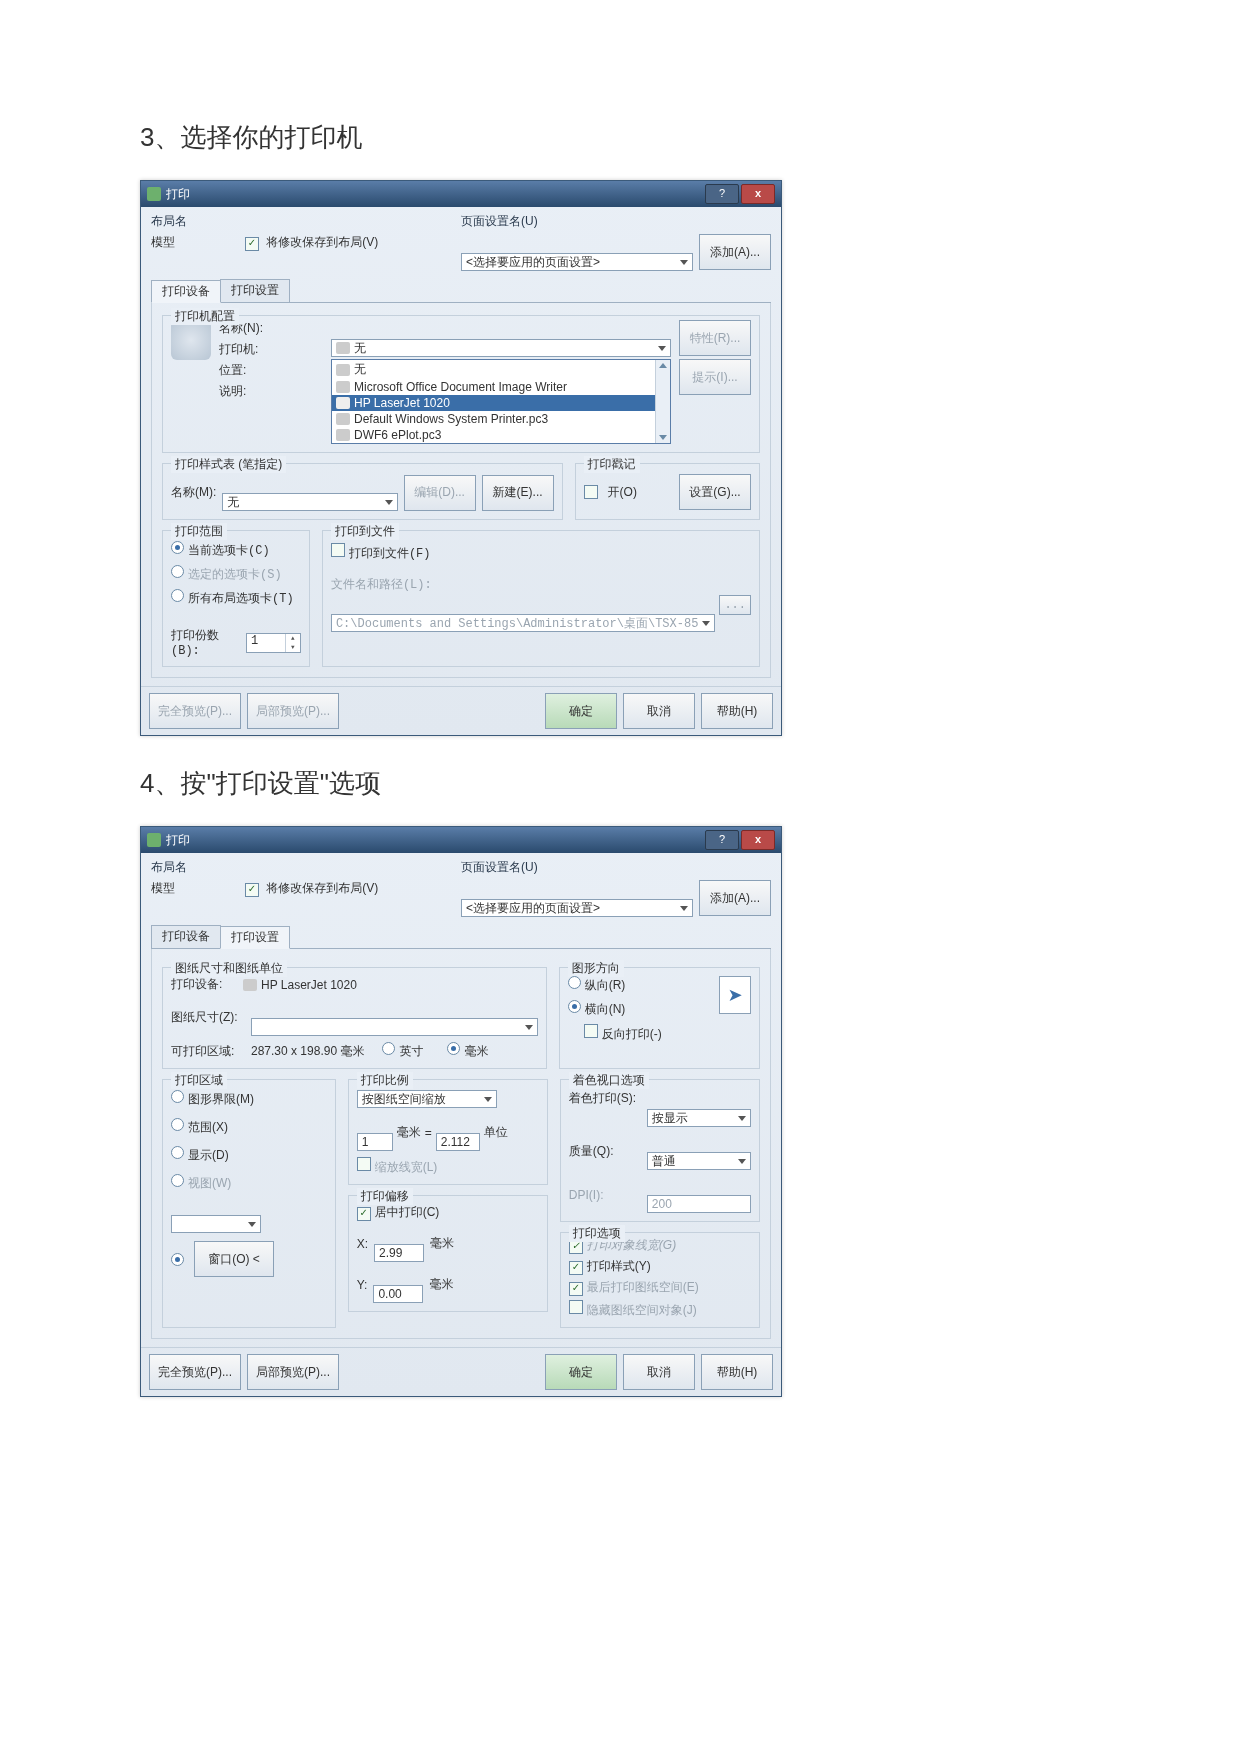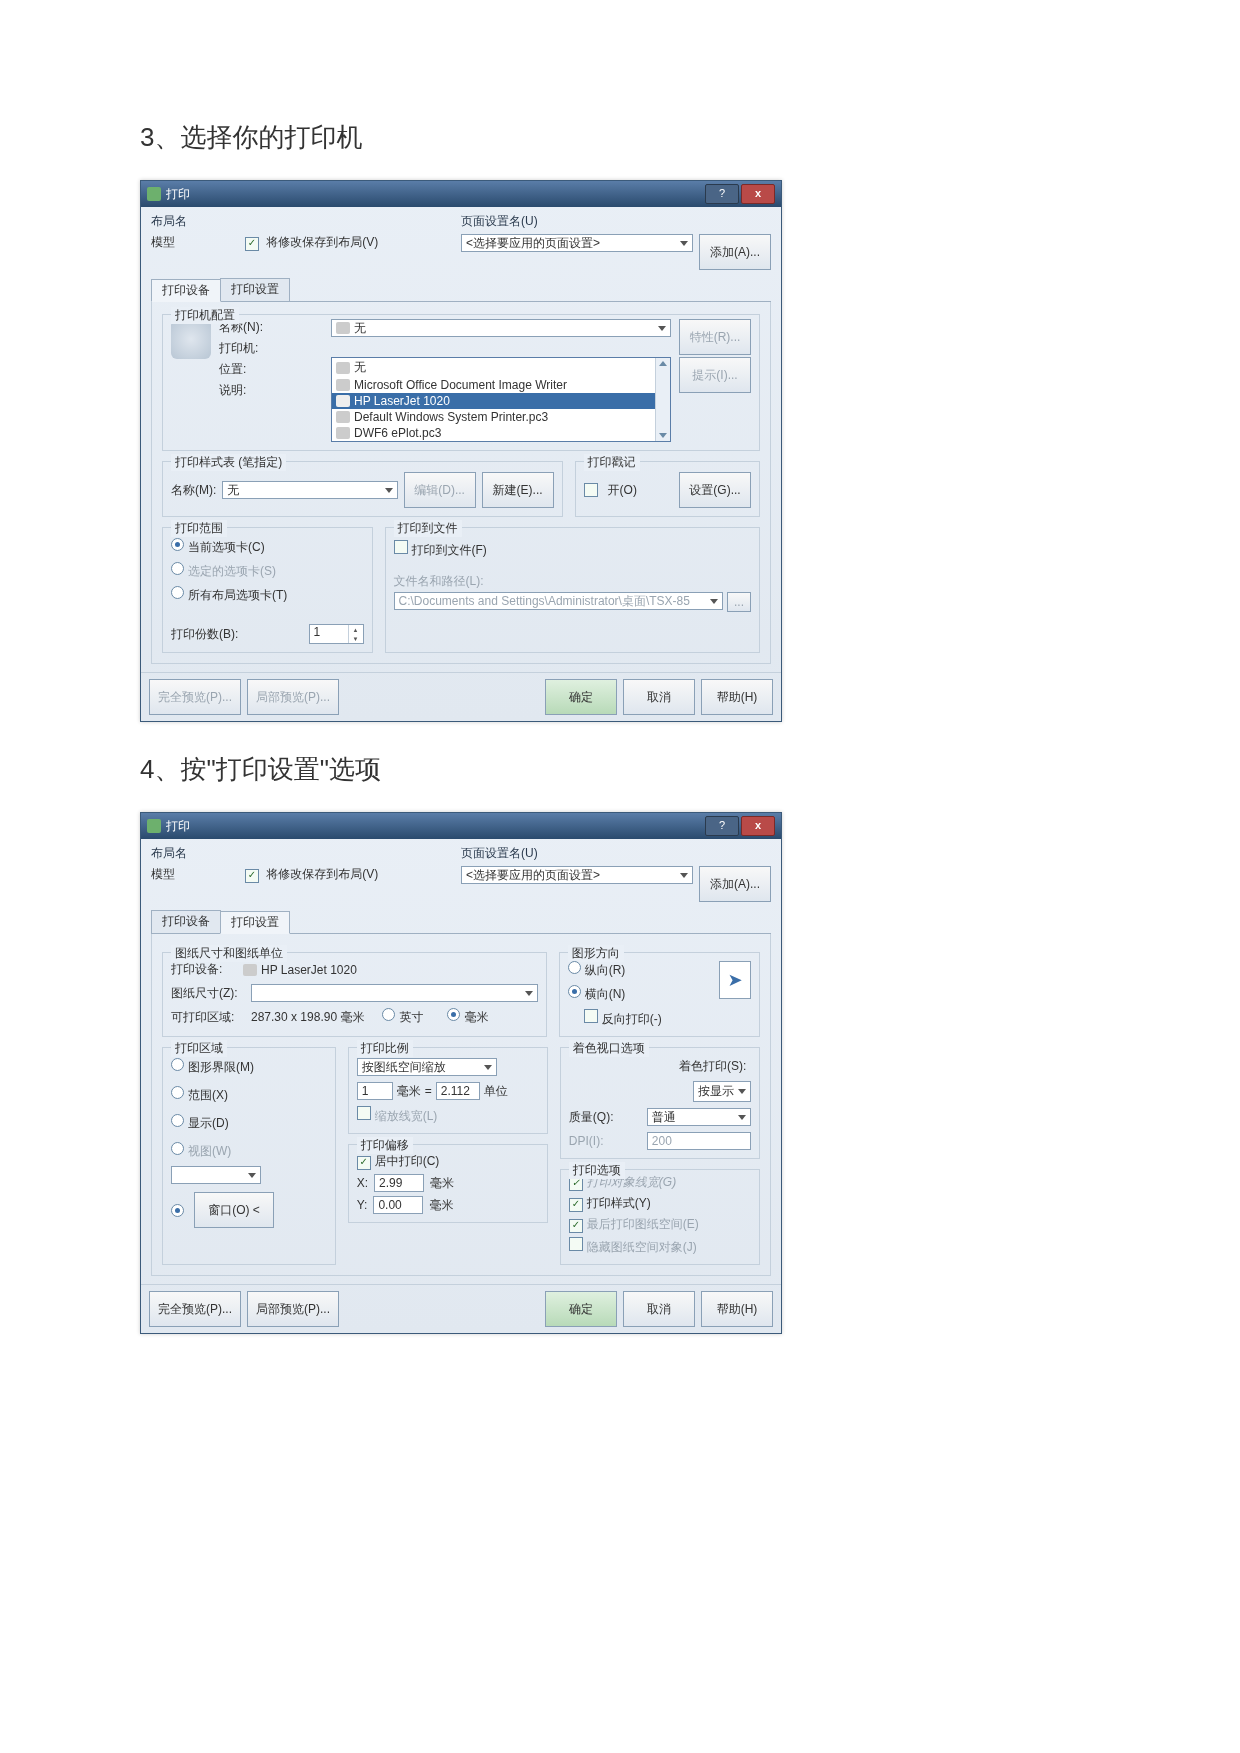--- a/index.html
+++ b/index.html
@@ -72,20 +72,21 @@
   }
   .chk.on::before { content: "✓"; }
   .select, .input {
     border: 1px solid #8aa0b6;
     background: #fff;
     padding: 1px 4px;
     height: 18px;
     display: inline-flex;
     align-items: center;
     box-sizing: border-box;
+    margin-top: 19px;
   }
   .select { justify-content: space-between; }
   .tri {
     width: 0; height: 0;
     border-left: 4px solid transparent;
     border-right: 4px solid transparent;
     border-top: 5px solid #555;
     margin-left: 4px;
   }
   .btn {
@@ -350,21 +351,21 @@
           <div class="fs" style="flex:0.7;">
             <div class="legend">打印戳记</div>
             <div style="display:flex;align-items:center;gap:6px;margin-top:6px;">
               <span class="chk"></span>
               <span>开(O)</span>
               <div class="btn" style="margin-left:auto;">设置(G)...</div>
             </div>
           </div>
         </div>
 
-        <div style="display:flex;gap:12px;">
+        <div style="display:flex;gap:12px;font-family:Liberation Mono, monospace;">
           <div class="fs" style="flex:0.7;">
             <div class="legend">打印范围</div>
             <div style="margin-top:6px;"><span class="radio on"></span><span>当前选项卡(C)</span></div>
             <div style="margin-top:6px;" class="dis-text"><span class="radio"></span><span>选定的选项卡(S)</span></div>
             <div style="margin-top:6px;"><span class="radio"></span><span>所有布局选项卡(T)</span></div>
             <div style="margin-top:20px;display:flex;align-items:center;gap:12px;">
               <span>打印份数(B):</span>
               <div class="spin" style="margin-left:auto;">
                 <span class="inp">1</span>
                 <div class="ctrl">
@@ -520,21 +521,21 @@
               <div style="display:flex;align-items:center;gap:6px;margin-top:4px;">
                 <span>Y:</span>
                 <span class="input" style="width:50px;">0.00</span>
                 <span>毫米</span>
               </div>
             </div>
           </div>
           <div style="flex:0.9;display:flex;flex-direction:column;">
             <div class="fs">
               <div class="legend">着色视口选项</div>
-              <div style="display:flex;align-items:flex-end;gap:6px;margin-top:6px;flex-direction:column;">
+              <div style="display:flex;align-items:flex-start;gap:6px;margin-top:6px;">
                 <span style="width:72px;">着色打印(S):</span>
                 <div class="select" style="flex:1;">
                     <span>按显示</span>
                     <span class="tri"></span>
                   </div>
               </div>
               <div style="display:flex;align-items:center;gap:6px;margin-top:6px;">
                 <span style="width:72px;">质量(Q):</span>
                 <div class="select" style="flex:1;">
                     <span>普通</span>

